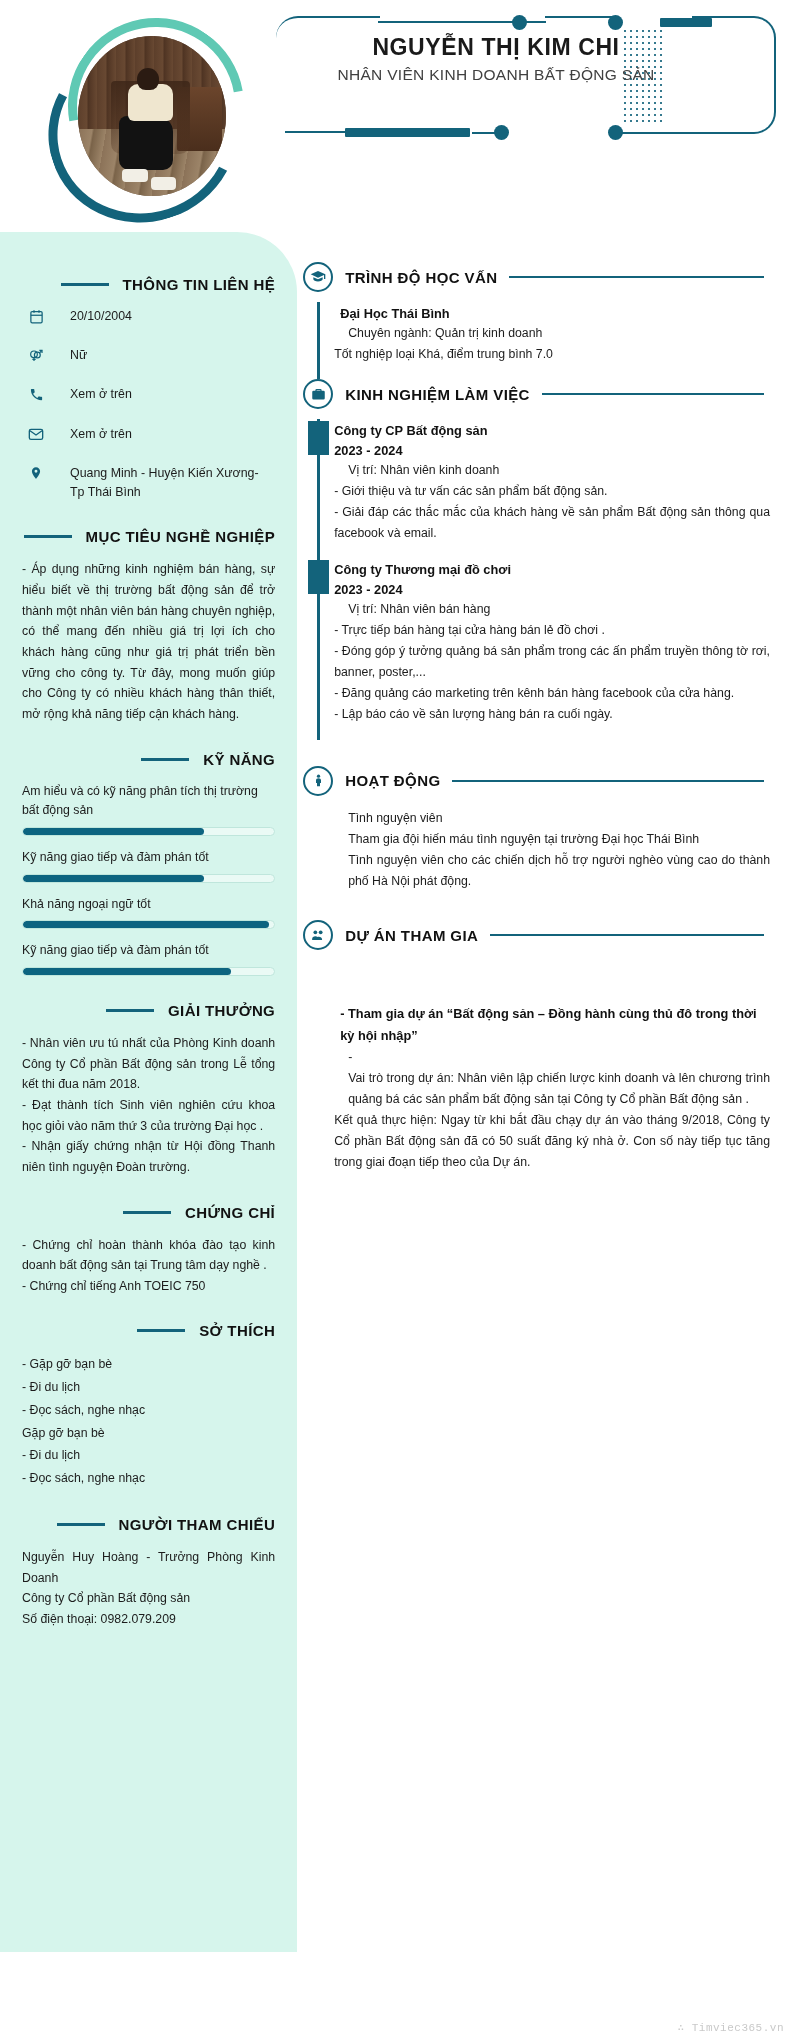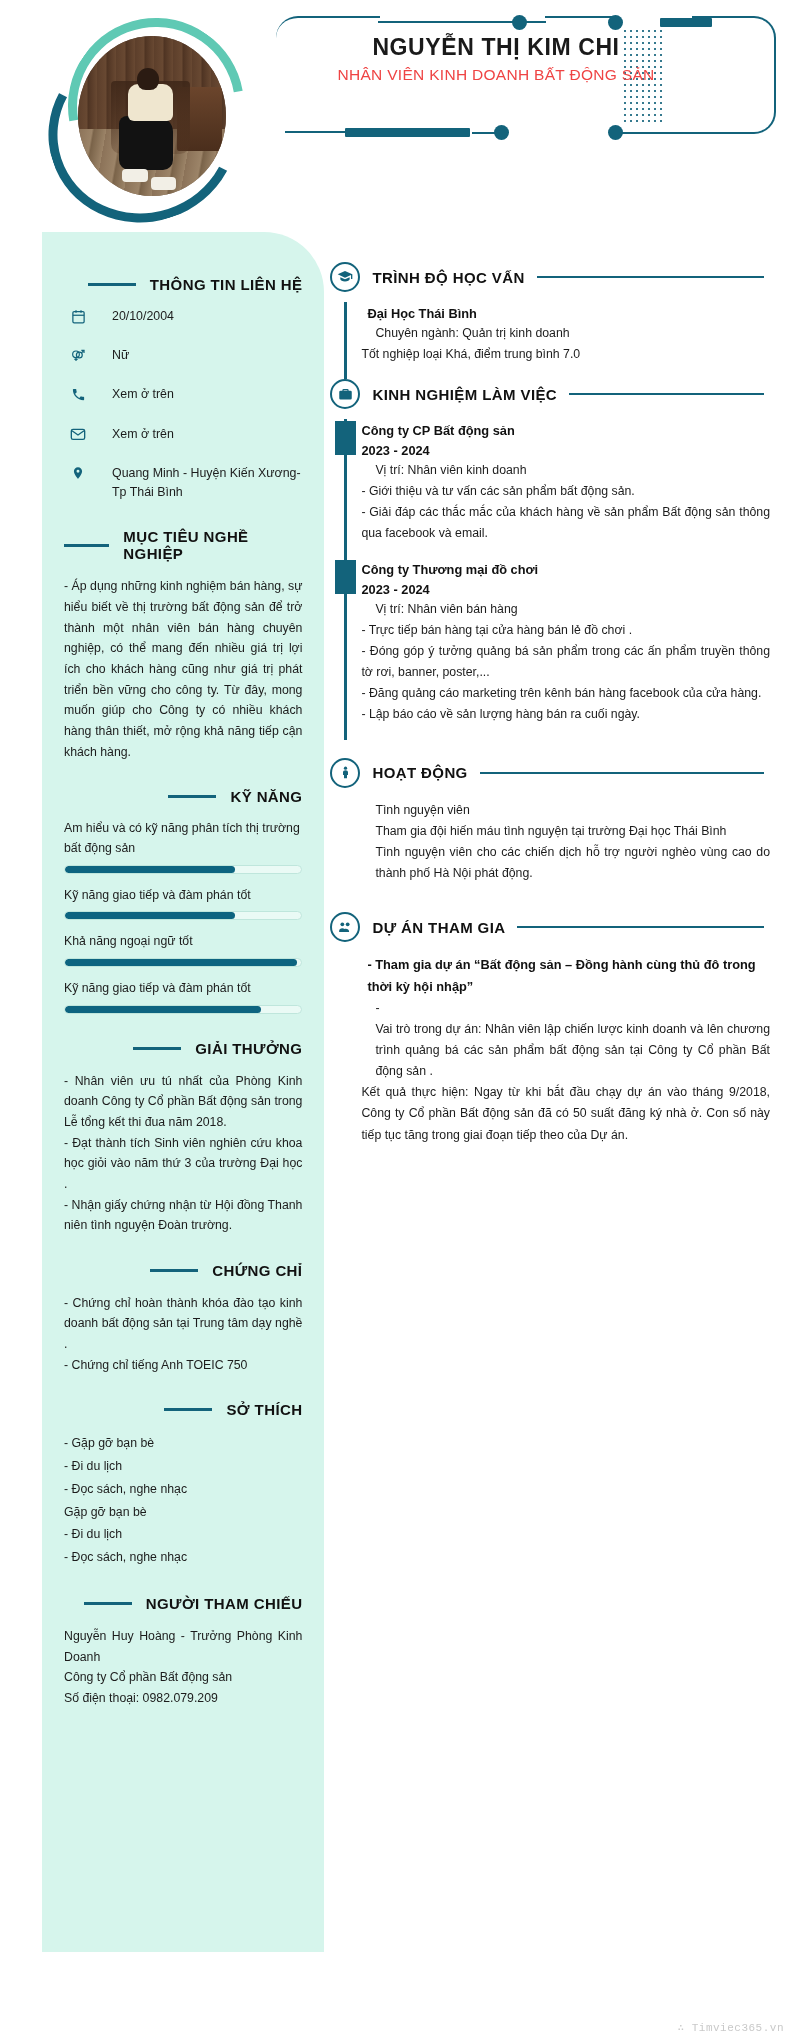--- a/index.html
+++ b/index.html
@@ -117,21 +117,21 @@
     font-size: 23px;
     font-weight: bold;
     letter-spacing: .6px;
     color: #1a1a1a;
     padding-right: 28px;
   }
   .head-role {
     margin-top: 5px;
     font-size: 15.5px;
     letter-spacing: .3px;
-    color: #ef4444;
+    color: #404040;
     padding-right: 28px;
   }
 
   
   .deco-frame {
     position: absolute;
     left: 276px; top: 16px;
     width: 500px; height: 118px;
     border: 2px solid #13637b;
     border-radius: 22px;
@@ -162,21 +162,21 @@
   .dot   { position: absolute; width: 15px; height: 15px; border-radius: 50%; background: #13637b; }
   .dotted {
     position:absolute; right: 24px; top: 28px;
     width: 40px; height: 96px;
     background-image: radial-gradient(#13637b 1px, transparent 1.2px);
     background-size: 6px 6px;
     opacity: .85;
   }
 
   
-  .body { position: relative; display: flex; width: 792px; padding-left: 42px; }
+  .body { position: relative; display: flex; width: 792px; }
   .sidebar {
     width: 300px;
     background: #d6f5ec;
     padding: 34px 22px 40px 22px;
     border-radius: 0 60px 0 0;
     min-height: 1720px;
   }
   .main {
     width: 500px;
     background: #ffffff;
@@ -494,21 +494,21 @@
         <span class="marker"></span>
         <div class="job-title">Công ty Thương mại đồ chơi</div>
         <div class="job-date">2023 - 2024</div>
         <div class="m-line indent">Vị trí: Nhân viên bán hàng</div>
         <div class="m-line">- Trực tiếp bán hàng tại cửa hàng bán lẻ đồ chơi .</div>
         <div class="m-line">- Đóng góp ý tưởng quảng bá sản phẩm trong các ấn phẩm truyền thông tờ rơi, banner, poster,...</div>
         <div class="m-line">-  Đăng quảng cáo marketing trên kênh bán hàng facebook của cửa hàng.</div>
         <div class="m-line">- Lập báo cáo về sản lượng hàng bán ra cuối ngày.</div>
       </div>
 
-      <div class="m-head" style="margin-top:18px;">
+      <div class="m-head" style="margin-top:26px;">
         <span class="m-icon">
           <svg width="15" height="15" viewBox="0 0 24 24" fill="#13637b">
             <circle cx="12" cy="5" r="2.6"></circle>
             <path d="M12 8.5c-2.4 0-4 1.3-4 3.2v4.1h1.6V21h4.8v-5.2H16v-4.1c0-1.9-1.6-3.2-4-3.2z"></path>
           </svg>
         </span>
         <span class="t">HOẠT ĐỘNG</span>
         <span class="rule"></span>
       </div>
       <div class="m-block noline">
@@ -522,21 +522,21 @@
           <svg width="16" height="16" viewBox="0 0 24 24" fill="#13637b">
             <circle cx="8" cy="8" r="2.8"></circle>
               <circle cx="16" cy="8" r="2.8"></circle>
             <path d="M3.2 18c0-2.4 2.2-4 4.8-4s4.8 1.6 4.8 4v1.4H3.2V18zM12.6 19.4V18c0-1.2-.5-2.3-1.3-3.1.6-.2 1.3-.3 2-.3 2.6 0 4.8 1.6 4.8 4v.8h-5.5z"></path>
           </svg>
         </span>
         <span class="t">DỰ ÁN THAM GIA</span>
         <span class="rule"></span>
       </div>
       <div class="m-block noline">
-        <div class="job-title" style="padding-left:6px;line-height:1.7;">- Tham gia dự án “Bất động sản – Đồng hành cùng thủ đô trong thời kỳ hội nhập”</div>
+        <div class="job-title" style="padding-left:6px;line-height:1.7;margin-top:41px;">- Tham gia dự án “Bất động sản – Đồng hành cùng thủ đô trong thời kỳ hội nhập”</div>
         <div class="m-line indent">-</div>
         <div class="m-line indent">Vai trò trong dự án: Nhân viên lập chiến lược kinh doanh và lên chương trình quảng bá các sản phẩm bất động sản tại Công ty Cổ phần Bất động sản .</div>
         <div class="m-line">Kết quả thực hiện: Ngay từ khi bắt đầu chạy dự án vào tháng 9/2018, Công ty Cổ phần Bất động sản đã có 50 suất đăng ký nhà ở. Con số này tiếp tục tăng trong giai đoạn tiếp theo của Dự án.</div>
       </div>
 
     </div>
   </div>
 
   <div class="footer-mark">∴ Timviec365.vn</div>
 </div>

